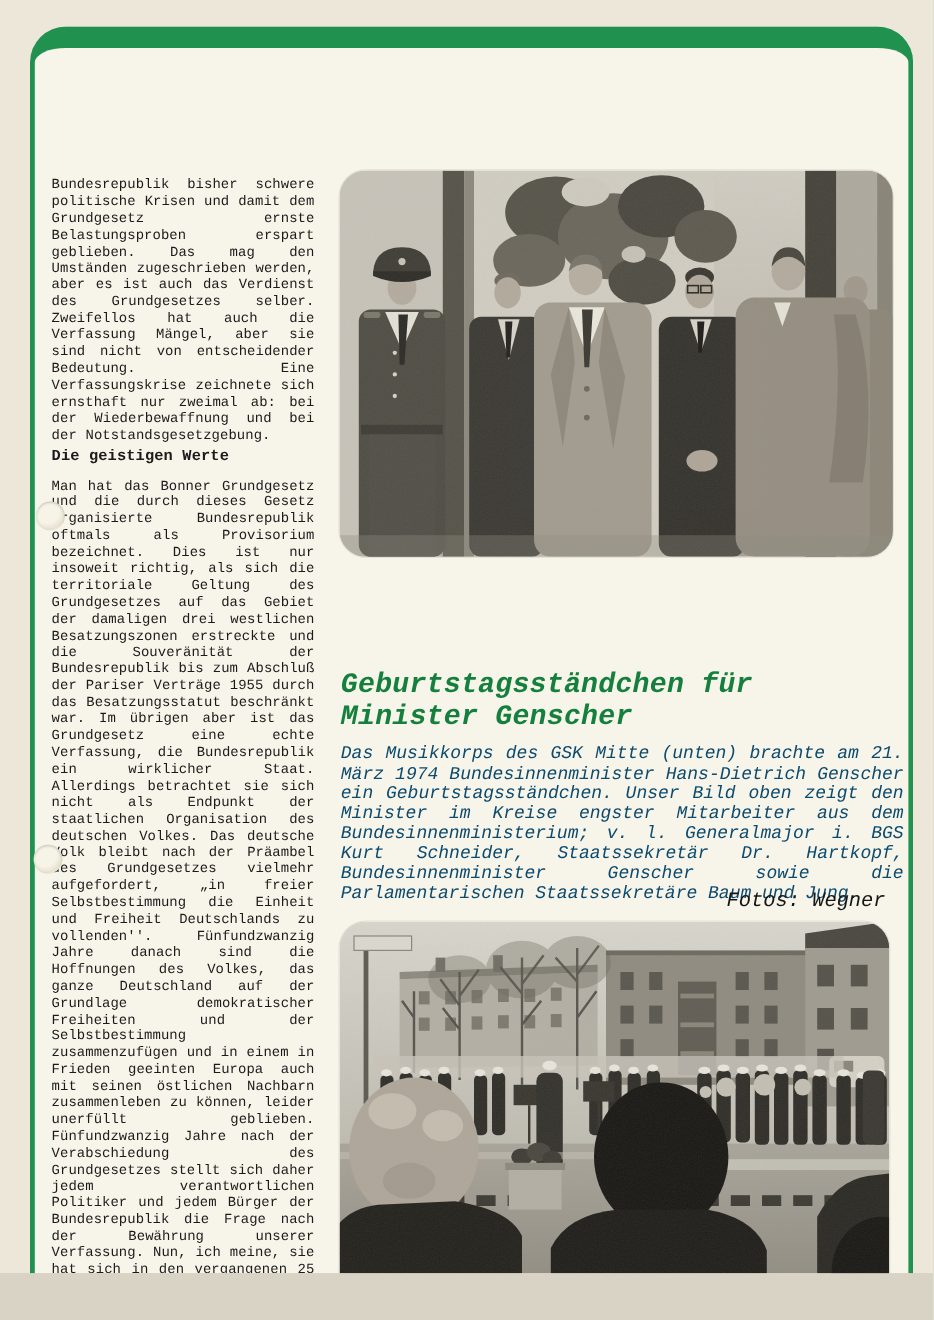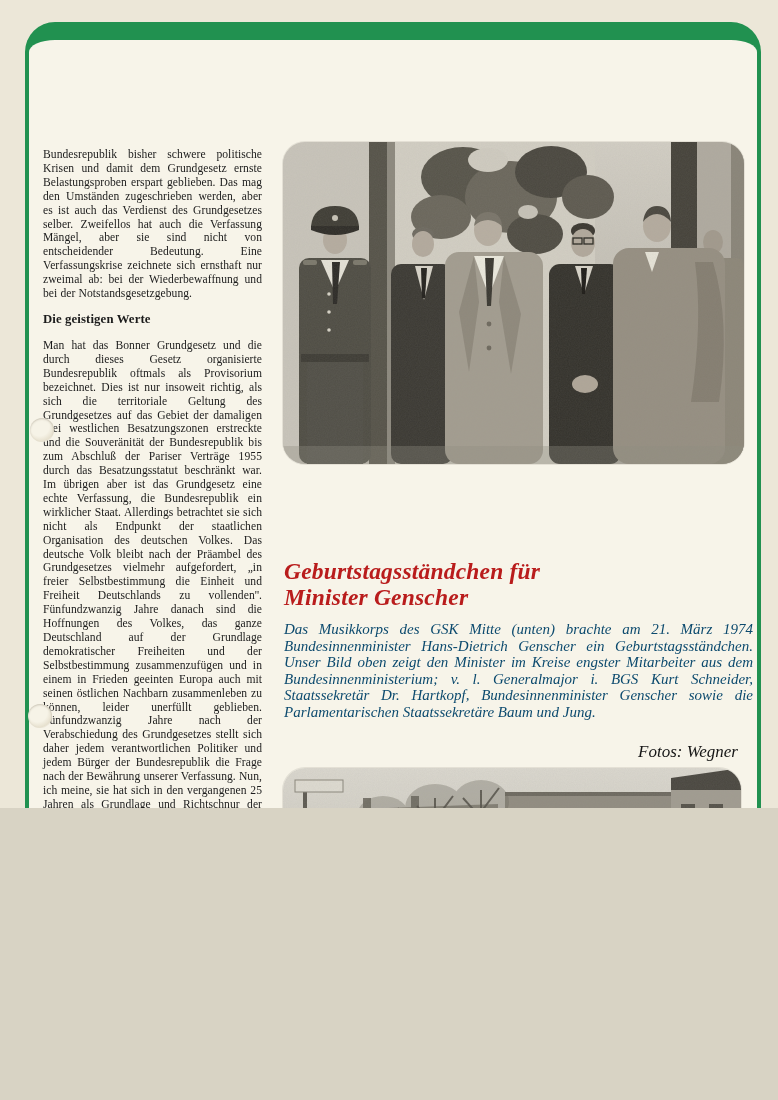--- a/index.html
+++ b/index.html
@@ -1,19 +1,19 @@
 <!DOCTYPE html>
 <html lang="de"><head>
 <meta charset="utf-8">
 <style>
   html,body{margin:0;padding:0;background:#d8d3c4;}
   .page{
-    position:relative;width:778px;height:808px;overflow:hidden;
+    position:relative;width:778px;height:1061px;overflow:hidden;
     background:#ece7d8;
-    font-family:Liberation Serif, serif;color:#1b1b1b;
+    font-family:Liberation Mono, monospace;color:#1b1b1b;
   }
   
   .green-frame{
     position:absolute;left:25px;top:22px;width:736px;height:1090px;
     box-sizing:border-box;
     border-style:solid;border-color:#219150;
     border-width:18px 4px 0 4px;
     border-radius:30px 30px 0 0;
     background:#f7f4e9;
   }
@@ -29,39 +29,39 @@
 
   
   .left-col{
     position:absolute;left:43px;top:148px;width:219px;z-index:4;
   }
   .body-text{
     margin:0;font-size:11.6px;line-height:13.9px;text-align:justify;
     letter-spacing:.05px;hyphens:auto;-webkit-hyphens:auto;word-spacing:.2px;
   }
   .subhead{
-    margin:11px 0 12px 0;font-size:12.8px;font-weight:700;letter-spacing:.1px;
+    margin:1px 0 12px 0;font-size:12.8px;font-weight:700;letter-spacing:.1px;
   }
   .byline{
     margin:4px 0 0 0;font-size:12px;text-align:right;line-height:15px;
   }
 
   
   .photo{
     position:absolute;overflow:hidden;border-radius:22px;z-index:3;
     box-shadow:0 0 0 1px rgba(90,85,70,.12);
   }
   .photo svg{display:block;width:100%;height:100%;}
   .photo-top{left:283px;top:142px;width:461px;height:322px;}
   .photo-bottom{left:283px;top:768px;width:458px;height:317px;}
 
   .headline{
     position:absolute;left:284px;top:559px;margin:0;z-index:4;
     font-size:23.5px;line-height:25.5px;font-weight:700;font-style:italic;
-    color:#b91c1c;letter-spacing:.2px;
+    color:#15803d;letter-spacing:.2px;
   }
   .caption{
     position:absolute;left:284px;top:621px;width:469px;z-index:4;
     font-size:15px;line-height:16.6px;font-style:italic;text-align:justify;
     color:#0c4a6e;
   }
   .caption p{margin:0;}
   .credit{
     position:absolute;left:284px;top:742px;width:454px;z-index:4;
     font-size:17px;font-style:italic;text-align:right;color:#161616;

